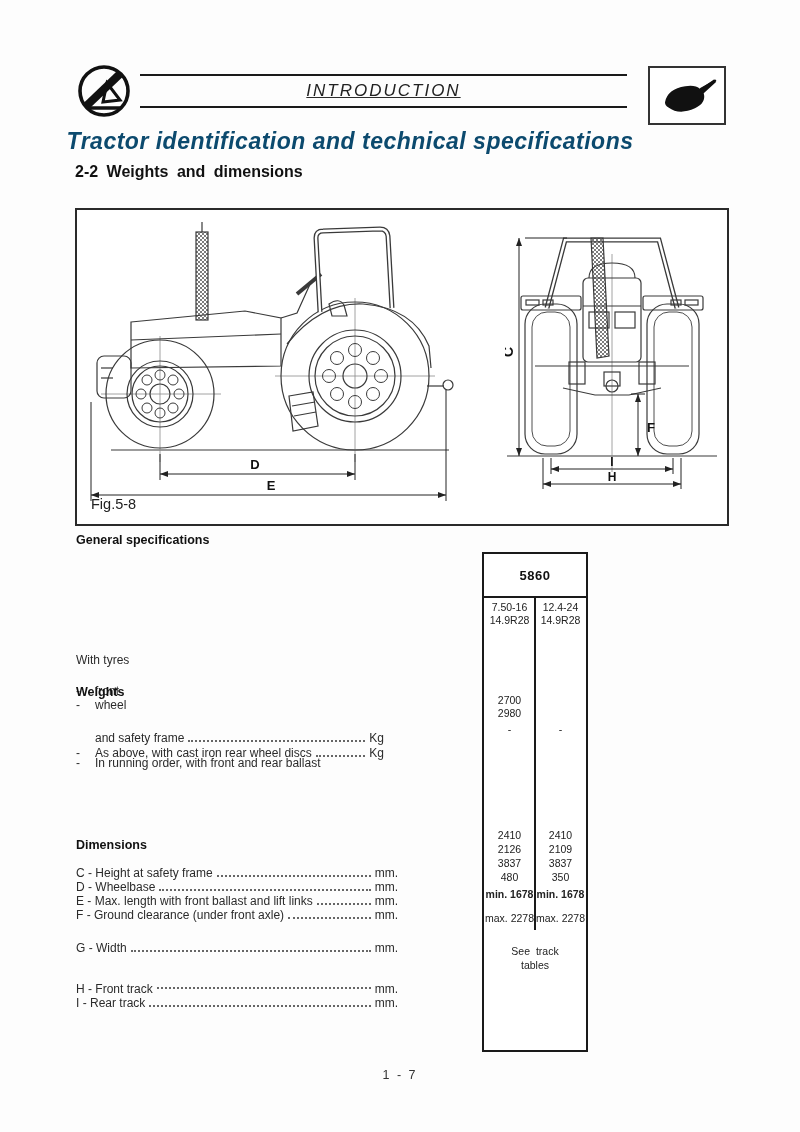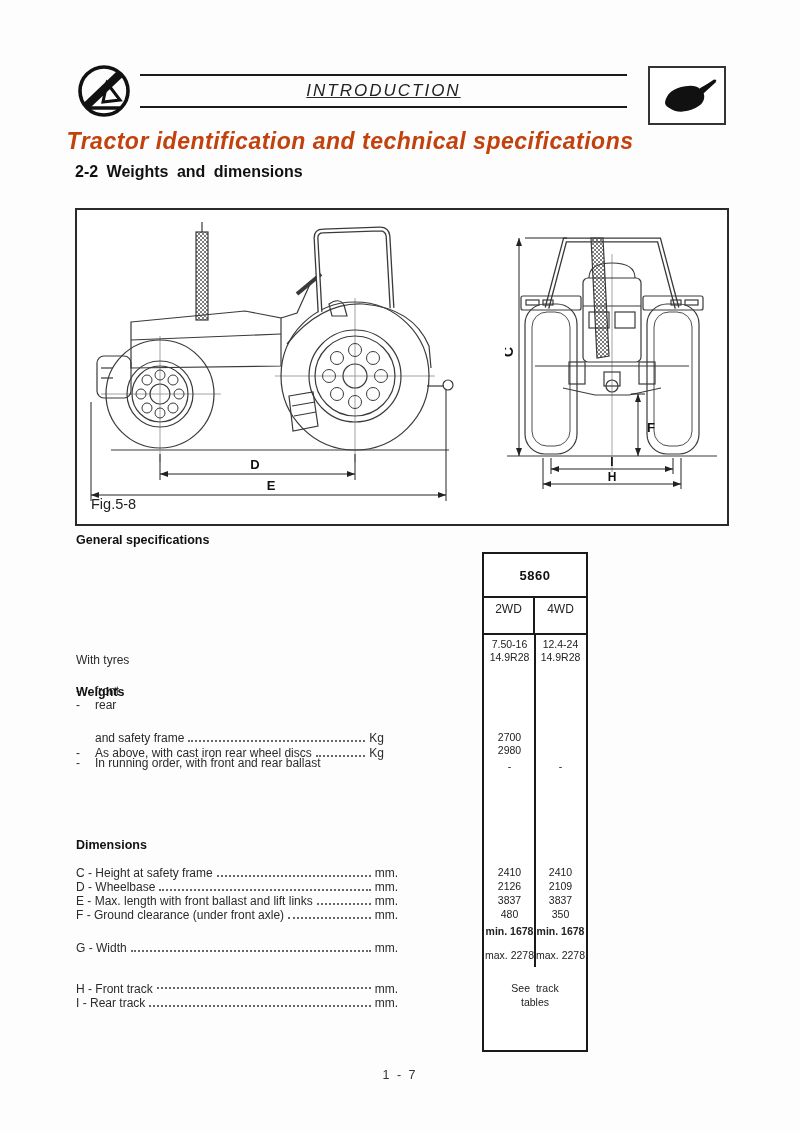--- a/index.html
+++ b/index.html
@@ -6,21 +6,21 @@
   #page{position:relative;width:800px;height:1132px;background:#fdfdfd;
         font-family:"Liberation Sans",sans-serif;color:#2b2b2b;overflow:hidden;}
   .abs{position:absolute;}
   
   .band{left:140px;top:74px;width:487px;height:30px;border-top:2px solid #1a1a1a;
         border-bottom:2px solid #1a1a1a;display:flex;align-items:center;justify-content:center;text-decoration:underline;}
   .band-title{font-style:italic;font-size:17px;letter-spacing:2px;color:#222;}
   .corner-box{left:648px;top:66px;width:74px;height:55px;border:2px solid #333;background:#fff;
         display:flex;align-items:center;justify-content:center;}
   .doc-title{left:0;top:128px;width:700px;text-align:center;font-size:23px;font-weight:bold;
-        font-style:italic;letter-spacing:.5px;color:#c2410c;}
+        font-style:italic;letter-spacing:.5px;color:#0c4a6e;}
   .sec-head{left:75px;top:163px;font-size:16px;font-weight:bold;word-spacing:4px;color:#111;}
   
   .figbox{left:75px;top:208px;width:650px;height:314px;border:2px solid #2a2a2a;background:#fff;}
   .figcap{left:14px;top:286px;font-size:14.5px;color:#222;}
   
   .h2{font-size:12.5px;font-weight:bold;color:#111;}
   .txt{font-size:12px;color:#2b2b2b;white-space:nowrap;margin-top:40px;}
   .lrow{display:flex;align-items:flex-end;font-size:12px;color:#2b2b2b;}
   .lrow .lbl{white-space:nowrap;}
   .lrow .dots{flex:1;border-bottom:2px dotted #666;margin:0 4px 3px 4px;min-width:8px;}
@@ -247,21 +247,21 @@
   </div>
 
   <div class="abs h2" style="left:76px;top:533px;">General specifications</div>
 
   <div class="abs txt" style="left:76px;top:613px;">With tyres</div>
 
   <div class="abs txt" style="left:76px;top:644px;">
     <span class="bullet">-</span><span>front</span>
   </div>
   <div class="abs txt" style="left:76px;top:658px;">
-    <span class="bullet">-</span><span>rear</span>
+    <span class="bullet">-</span><span>wheel</span>
   </div>
 
   <div class="abs h2" style="left:76px;top:685px;">Weights</div>
 
   <div class="abs txt" style="left:76px;top:716px;">
     <span class="bullet">-</span><span>In running order, with front and rear ballast</span>
   </div>
   <div class="abs lrow" style="left:95px;top:731px;width:289px;">
     <span class="lbl">and safety frame</span>
     <span class="dots"></span>
@@ -309,24 +309,20 @@
       <span class="unit">mm.</span>
   </div>
   <div class="abs lrow" style="left:76px;top:996px;width:322px;">
     <span class="lbl">I  - Rear track</span>
       <span class="dots"></span>
       <span class="unit">mm.</span>
   </div>
 
   <div class="abs spectable">
     <div class="t-model">5860</div>
-    <div class="t-cols">
-      <div class="cell">2WD</div>
-      <div class="cell">4WD</div>
-    </div>
     <div class="t-body">
       <div class="t-div"></div>
 
       <div class="vrow" style="top:3px;">
         <div class="cell">
             <div>7.50-16</div>
             <div>14.9R28</div>
           </div>
         <div class="cell">
             <div>12.4-24</div>

